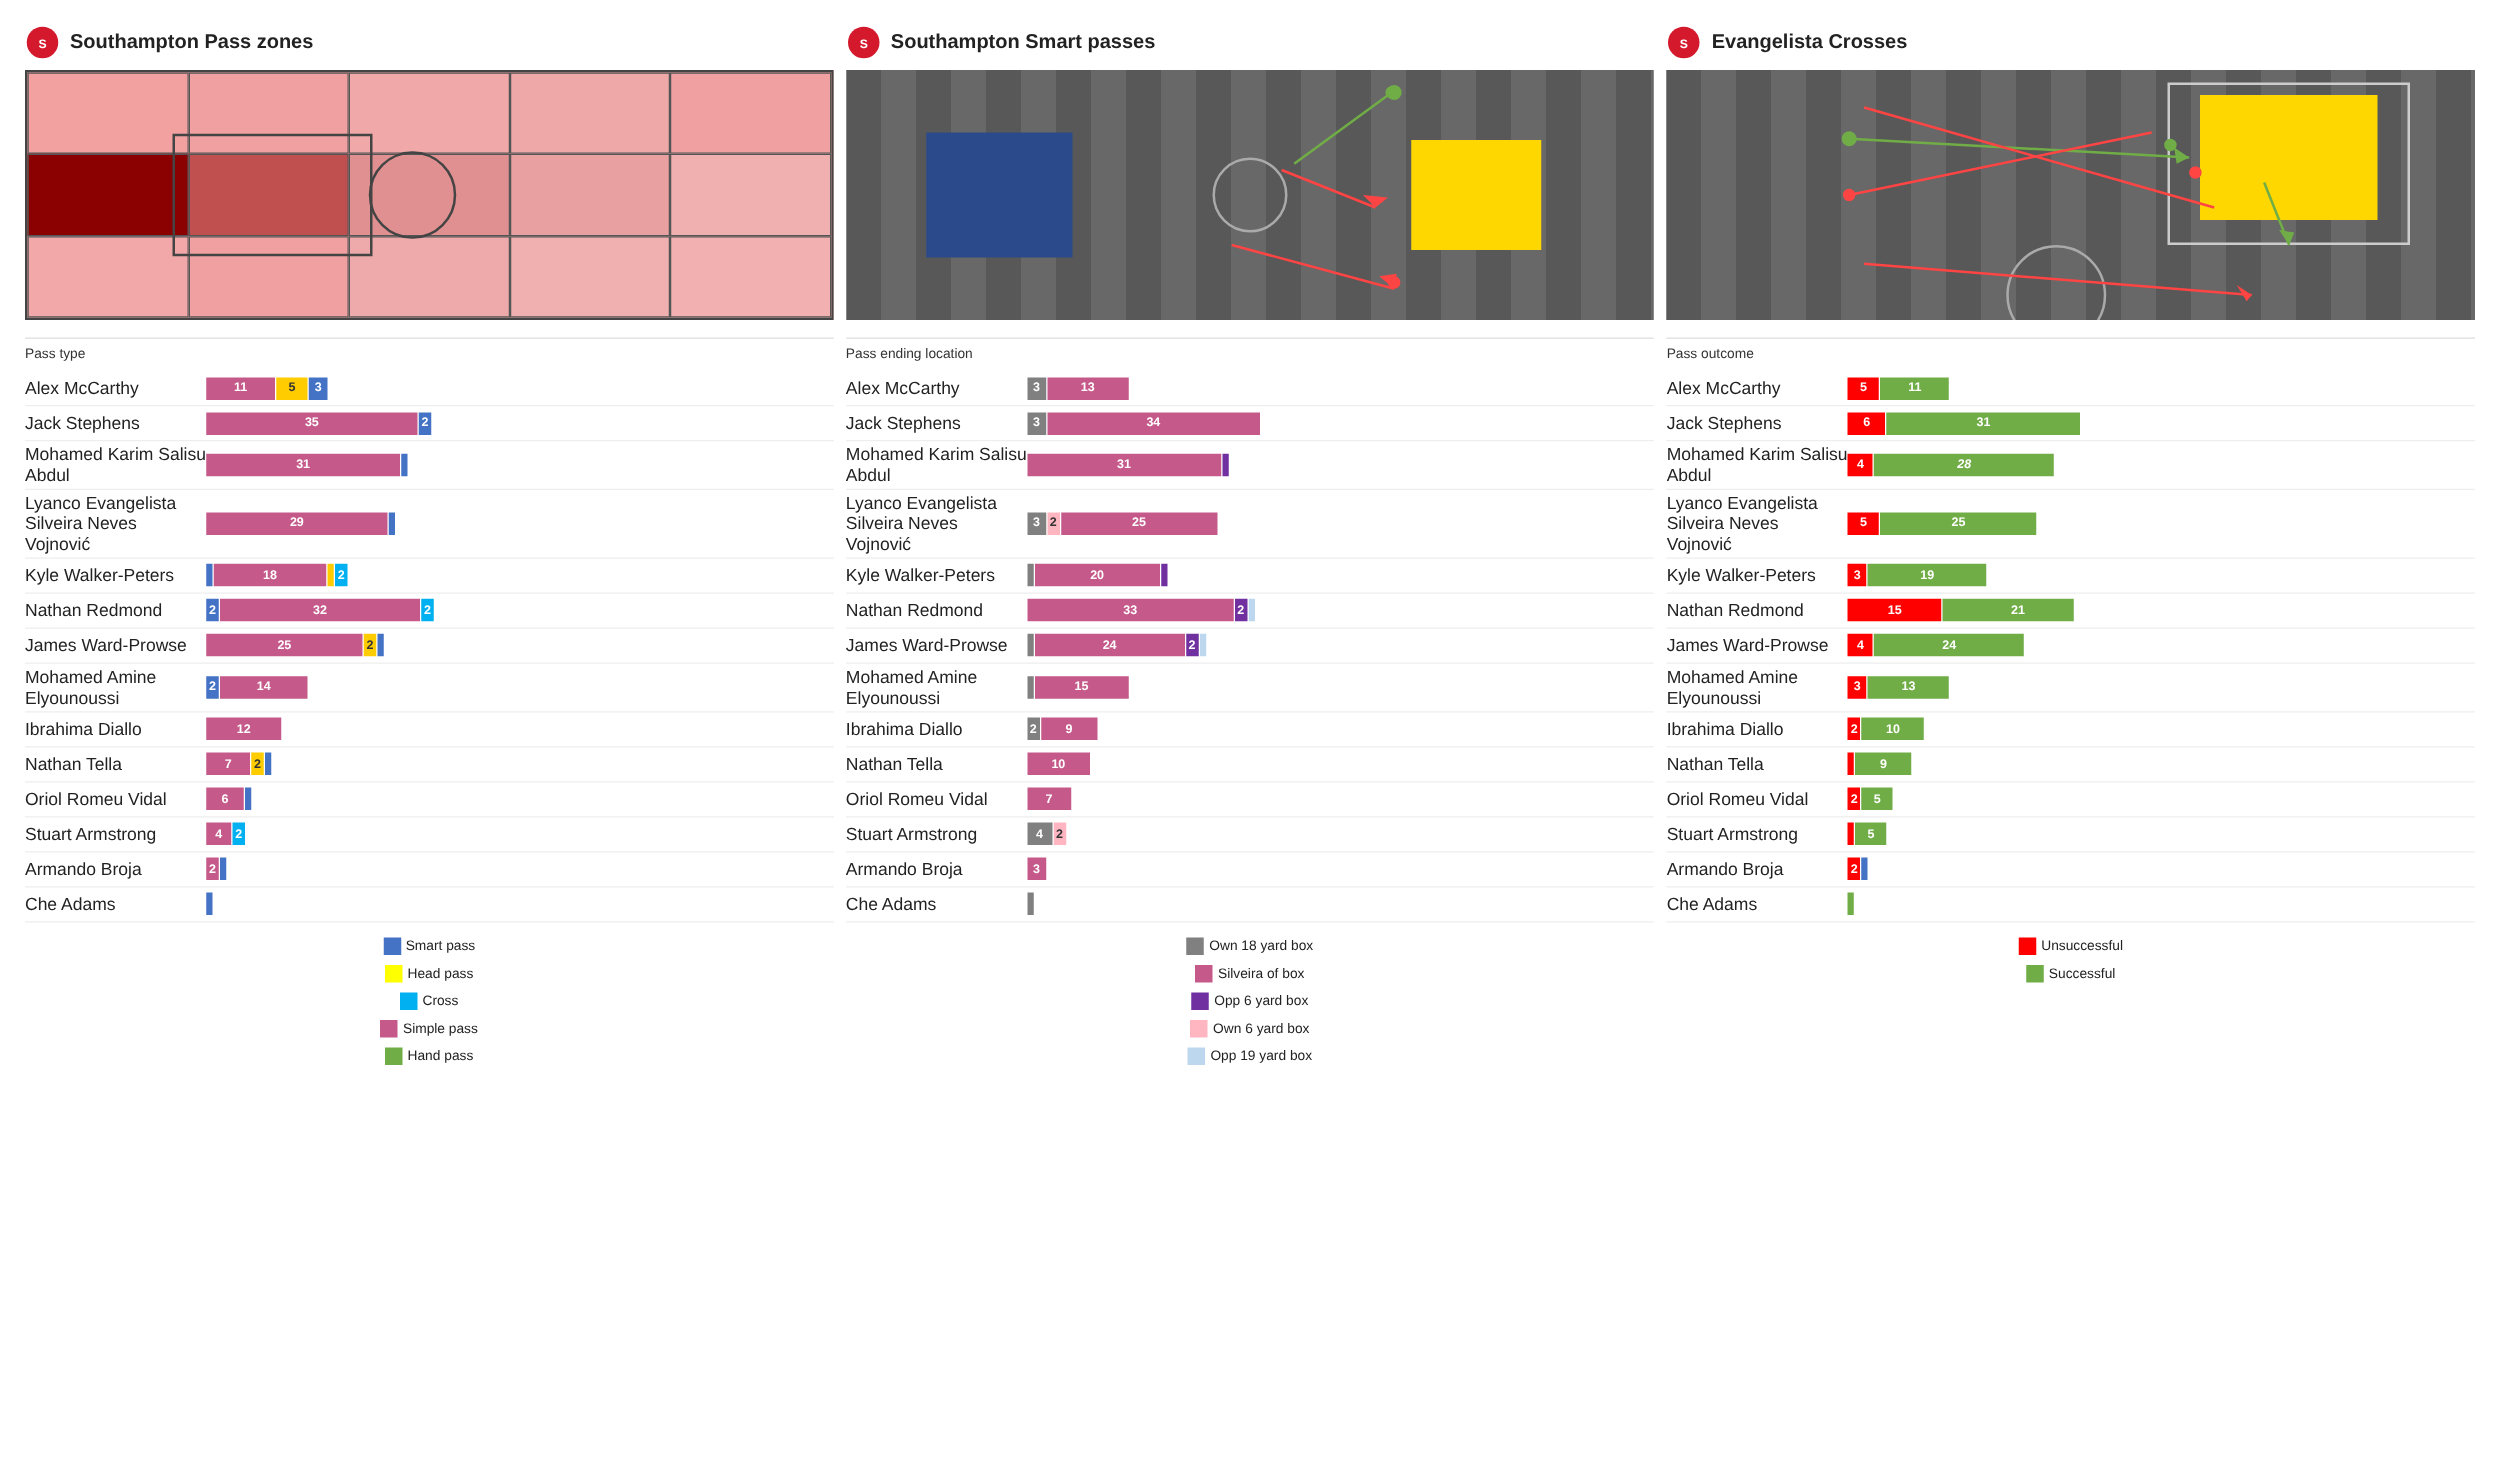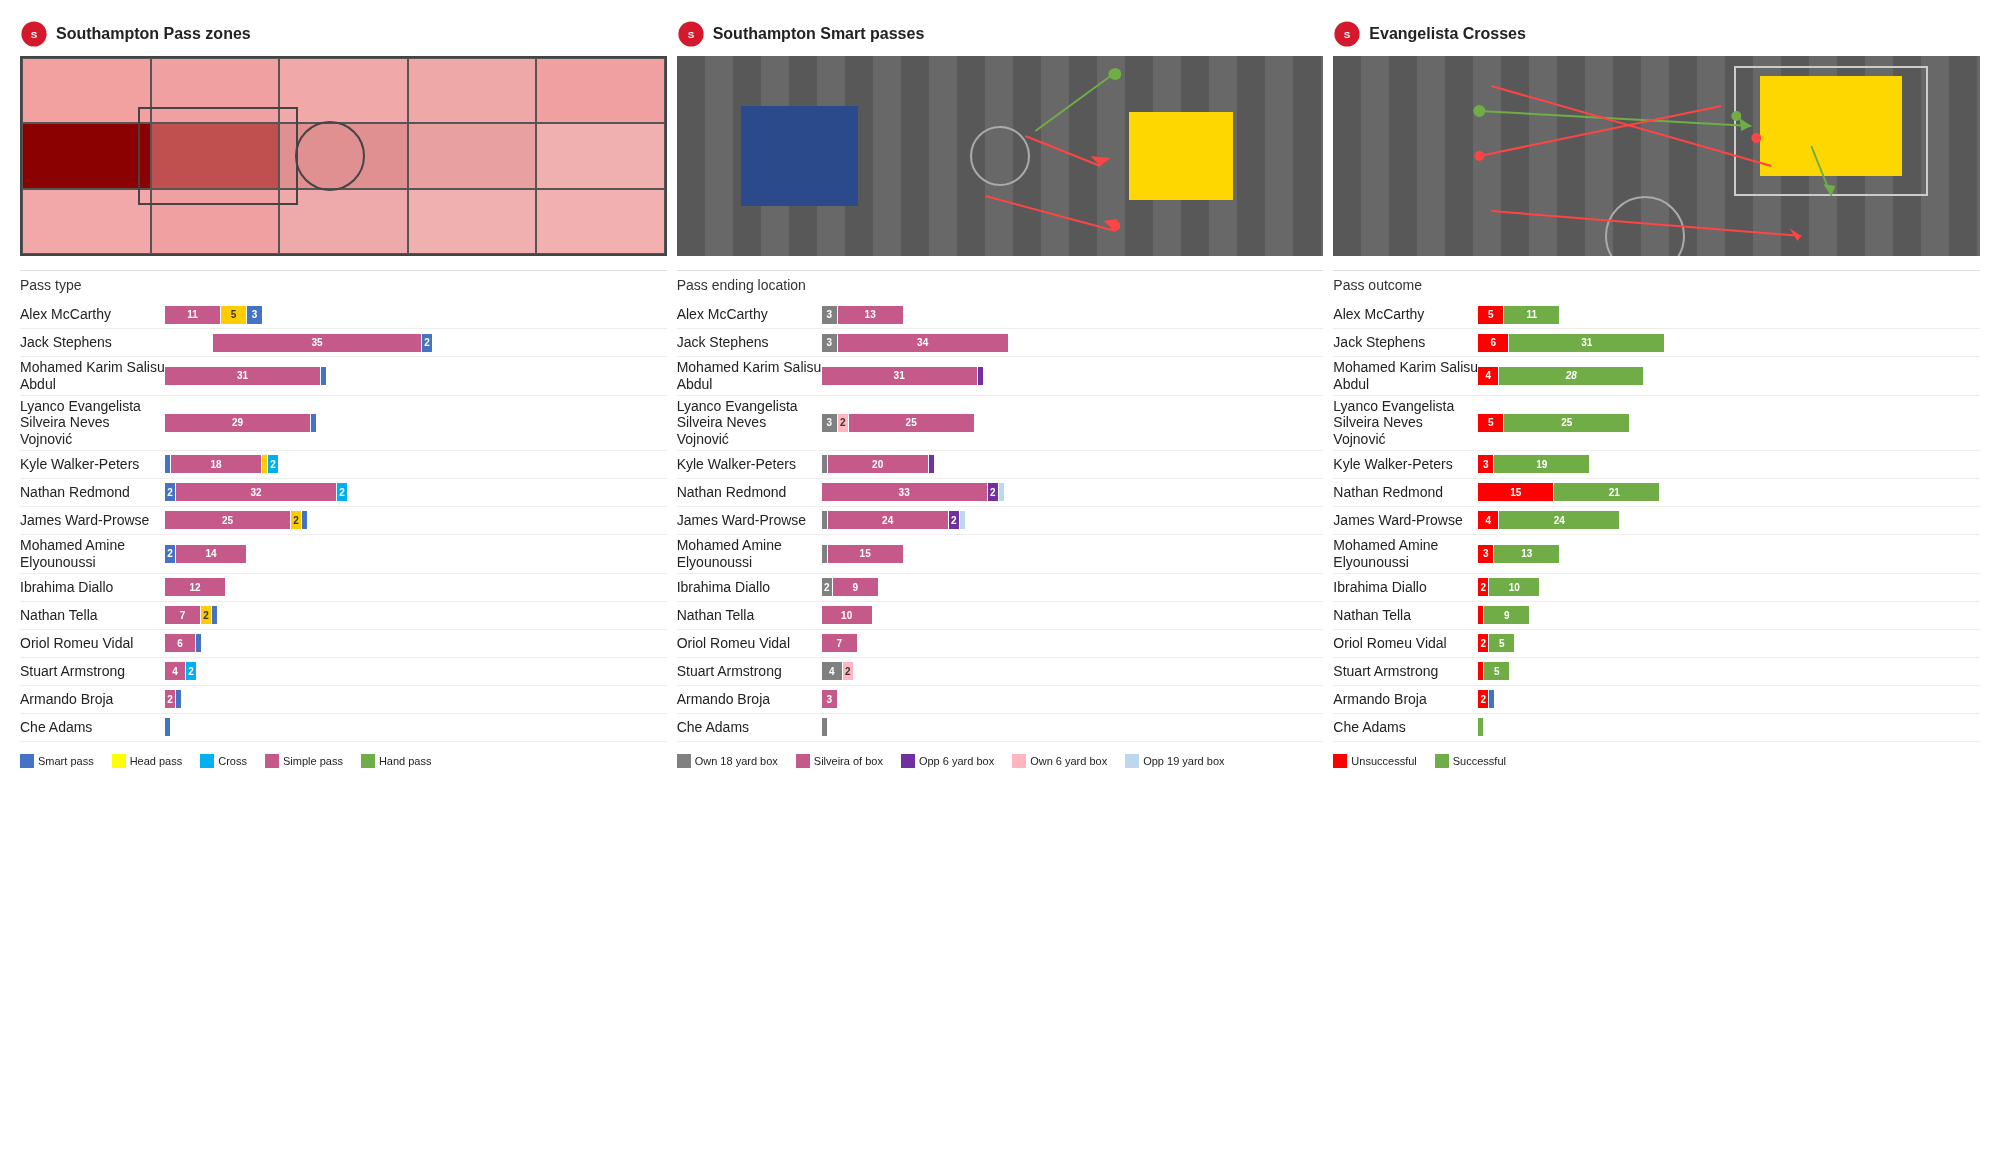--- a/index.html
+++ b/index.html
@@ -2,26 +2,26 @@
 <html><head>
   <meta charset="utf-8">
   <style>
     * { box-sizing: border-box; margin: 0; padding: 0; }
     body { background: #fff; font-family: Arial, sans-serif; font-size: 12px; color: #222; width: 2000px; min-height: 1175px; }
     .main-container { display: flex; flex-direction: row; padding: 20px; gap: 10px; }
     .panel { flex: 1; display: flex; flex-direction: column; }
     .panel-title { display: flex; align-items: center; gap: 8px; font-size: 16px; font-weight: bold; margin-bottom: 8px; }
     .team-logo { width: 28px; height: 28px; }
     .pitch-img { width: 100%; height: 200px; display: block; margin-bottom: 14px; position: relative; overflow: hidden; }
-    .section-label { font-size: 14px; font-weight: normal; margin-bottom: 8px; color: #333; border-top: 1px solid #ddd; padding-top: 6px; }
+    .section-label { font-size: 11px; font-weight: normal; margin-bottom: 8px; color: #333; border-top: 1px solid #ddd; padding-top: 6px; }
     .player-row { display: flex; align-items: center; min-height: 28px; border-bottom: 1px solid #eee; padding: 2px 0; }
     .player-name { width: 145px; font-size: 14px; flex-shrink: 0; line-height: 1.2; }
     .bars-container { display: flex; align-items: center; gap: 1px; flex: 1; }
     .bar { display: flex; align-items: center; justify-content: center; font-size: 10px; color: #fff; font-weight: bold; height: 18px; min-width: 4px; }
-    .legend { display: flex; flex-wrap: wrap; gap: 8px 18px; margin-top: 12px; align-items: center; }
+    .legend { display: flex; flex-wrap: wrap; gap: 8px 18px; margin-top: 12px; align-items: center; flex-direction: column; }
     .legend-item { display: flex; align-items: center; gap: 4px; font-size: 11px; }
     .legend-color { width: 14px; height: 14px; display: inline-block; }
 
     
     .c-smart { background: #4472C4; }
     .c-simple { background: #C55A8A; }
     .c-head { background: #FFFF00; color: #333; }
     .c-hand { background: #70AD47; }
     .c-cross { background: #00B0F0; }
 
@@ -83,21 +83,21 @@
           <div class="player-name">Alex McCarthy</div>
           <div class="bars-container">
             <div class="bar" style="background-color: rgb(197, 90, 138); width: 55px; color: rgb(255, 255, 255);">11</div>
             <div class="bar" style="background-color: rgb(255, 204, 0); width: 25px; color: rgb(51, 51, 51);">5</div>
             <div class="bar" style="background-color: rgb(68, 114, 196); width: 15px; color: rgb(255, 255, 255);">3</div>
           </div>
         </div>
         <div class="player-row">
           <div class="player-name">Jack Stephens</div>
           <div class="bars-container">
-            <div class="bar" style="background-color: rgb(197, 90, 138); width: 208px; color: rgb(255, 255, 255); margin-left: 48px;">35</div>
+            <div class="bar" style="background-color: rgb(197, 90, 138); width: 169px; color: rgb(255, 255, 255);">35</div>
             <div class="bar" style="background-color: rgb(68, 114, 196); width: 10px; color: rgb(255, 255, 255);">2</div>
           </div>
         </div>
         <div class="player-row">
           <div class="player-name">Mohamed Karim Salisu Abdul</div>
           <div class="bars-container">
             <div class="bar" style="background-color: rgb(197, 90, 138); width: 155px; color: rgb(255, 255, 255);">31</div>
             <div class="bar" style="background-color: rgb(68, 114, 196); width: 5px; color: rgb(255, 255, 255);"></div>
           </div>
         </div>

